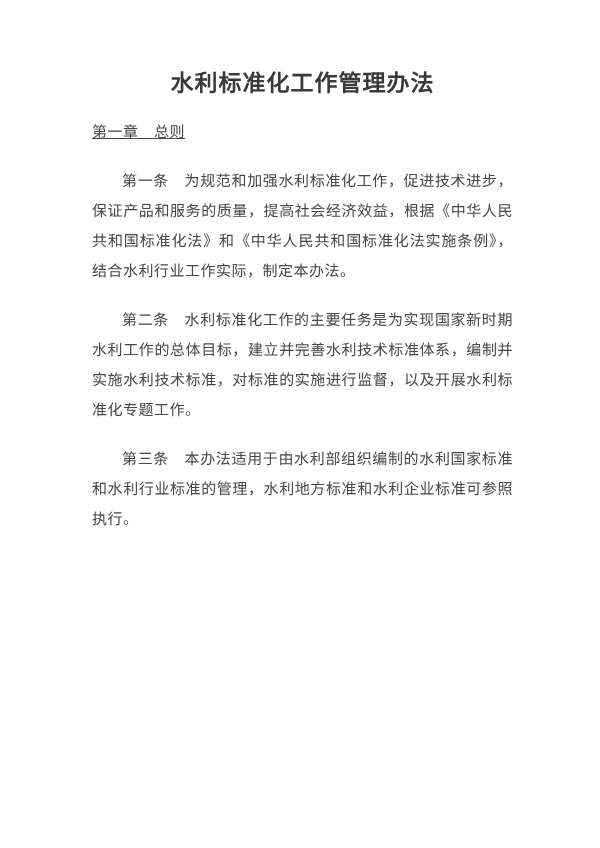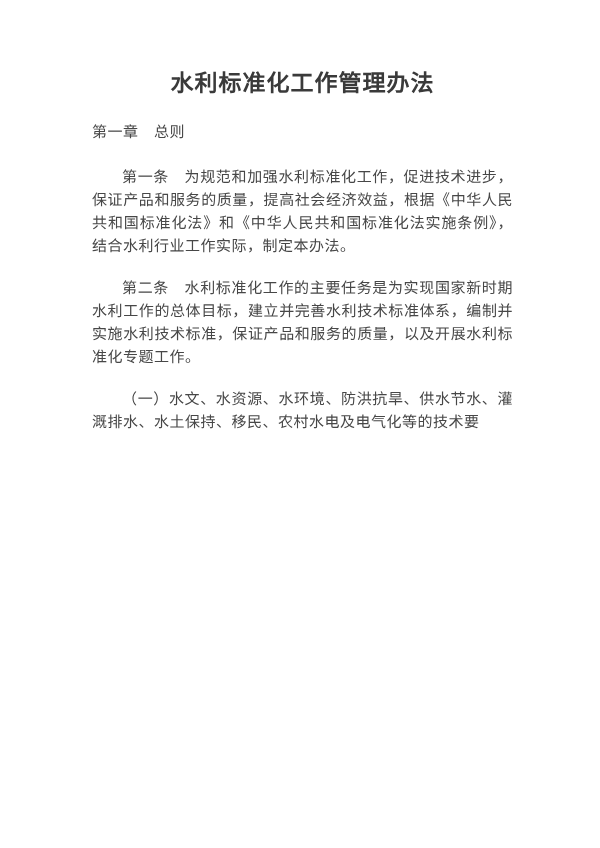--- a/index.html
+++ b/index.html
@@ -28,40 +28,41 @@
     color: #3a3a3a;
     letter-spacing: 1px;
   }
   .chapter-heading {
     margin: 17px 0 0 0;
     font-size: 15px;
     line-height: 30px;
     font-weight: 400;
     color: #474747;
     letter-spacing: 0.5px;
+    text-decoration: underline;
   }
   .body-paragraph {
     margin: 19px 0 0 0;
     font-size: 15px;
-    line-height: 23px;
+    line-height: 30px;
     text-indent: 2em;
     text-align: justify;
     letter-spacing: 0.5px;
     color: #474747;
   }
 </style>
 </head>
 <body>
 
 <div class="page">
   <h1 class="doc-title">水利标准化工作管理办法</h1>
 
   <div class="chapter-heading">第一章　总则</div>
 
   <p class="body-paragraph">第一条　为规范和加强水利标准化工作，促进技术进步，保证产品和服务的质量，提高社会经济效益，根据《中华人民共和国标准化法》和《中华人民共和国标准化法实施条例》，结合水利行业工作实际，制定本办法。</p>
 
-  <p class="body-paragraph">第二条　水利标准化工作的主要任务是为实现国家新时期水利工作的总体目标，建立并完善水利技术标准体系，编制并实施水利技术标准，保证产品和服务的质量，以及开展水利标准化专题工作。</p>
+  <p class="body-paragraph">第二条　水利标准化工作的主要任务是为实现国家新时期水利工作的总体目标，建立并完善水利技术标准体系，编制并实施水利技术标准，对标准的实施进行监督，以及开展水利标准化专题工作。</p>
 
 
+  <p class="body-paragraph">第三条　本办法适用于由水利部组织编制的水利国家标准和水利行业标准的管理，水利地方标准和水利企业标准可参照执行。</p>
 
 
-  <p class="body-paragraph">（一）水文、水资源、水环境、防洪抗旱、供水节水、灌溉排水、水土保持、移民、农村水电及电气化等的技术要</p>
 </div>
 
 </body></html>

